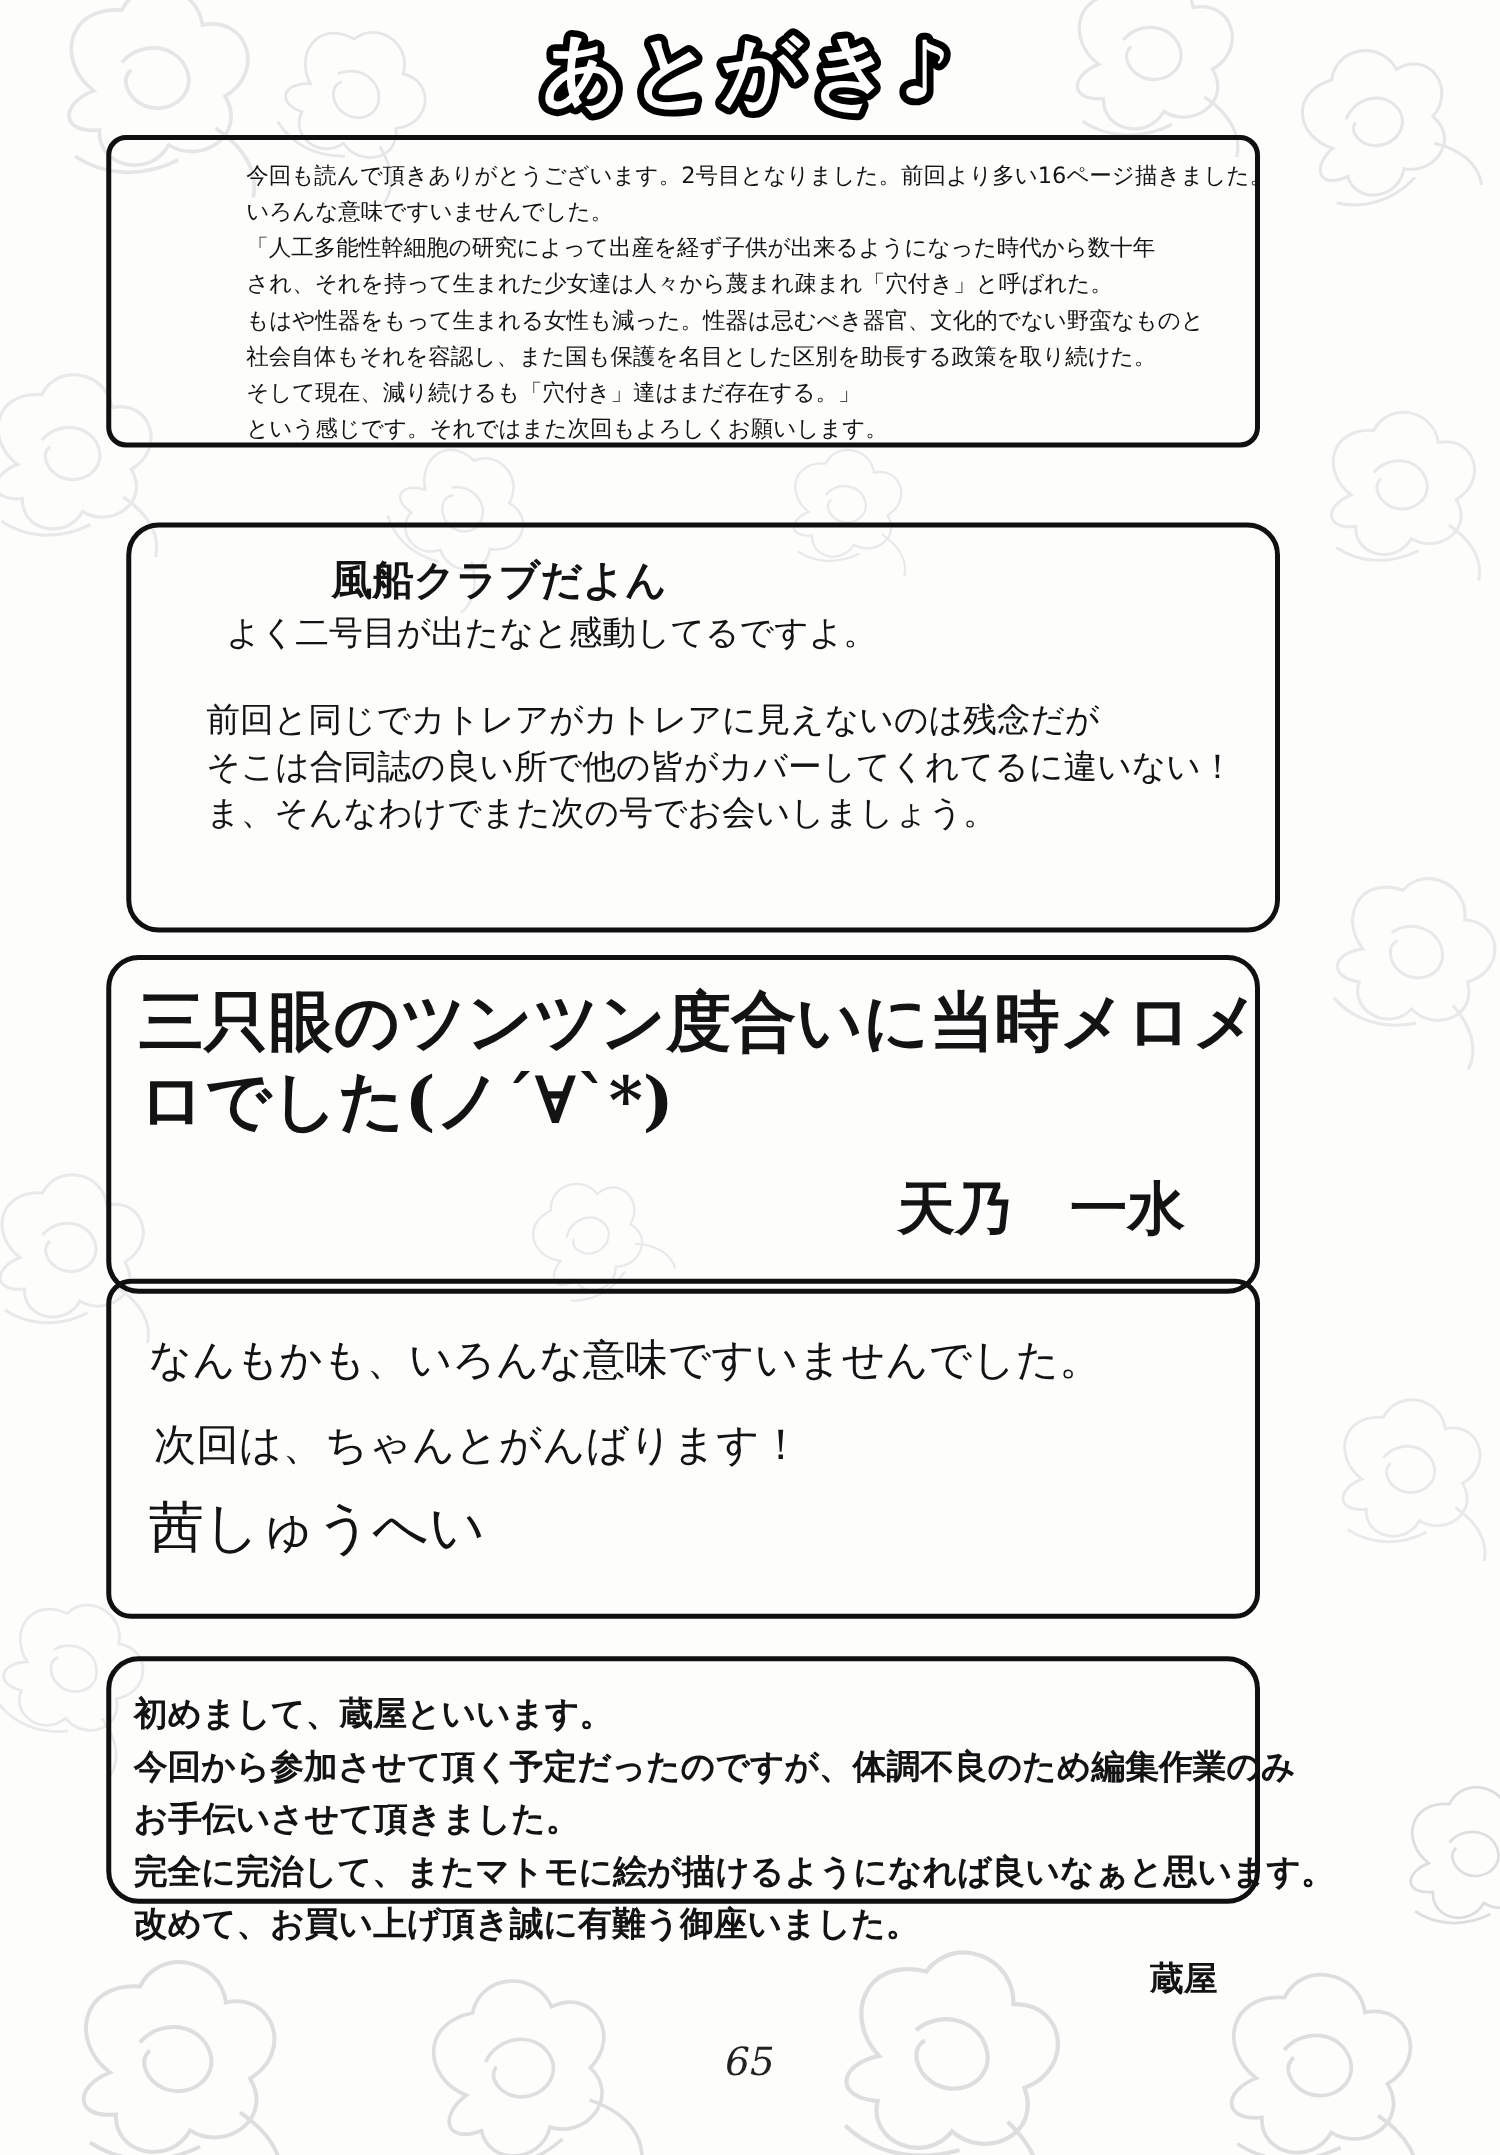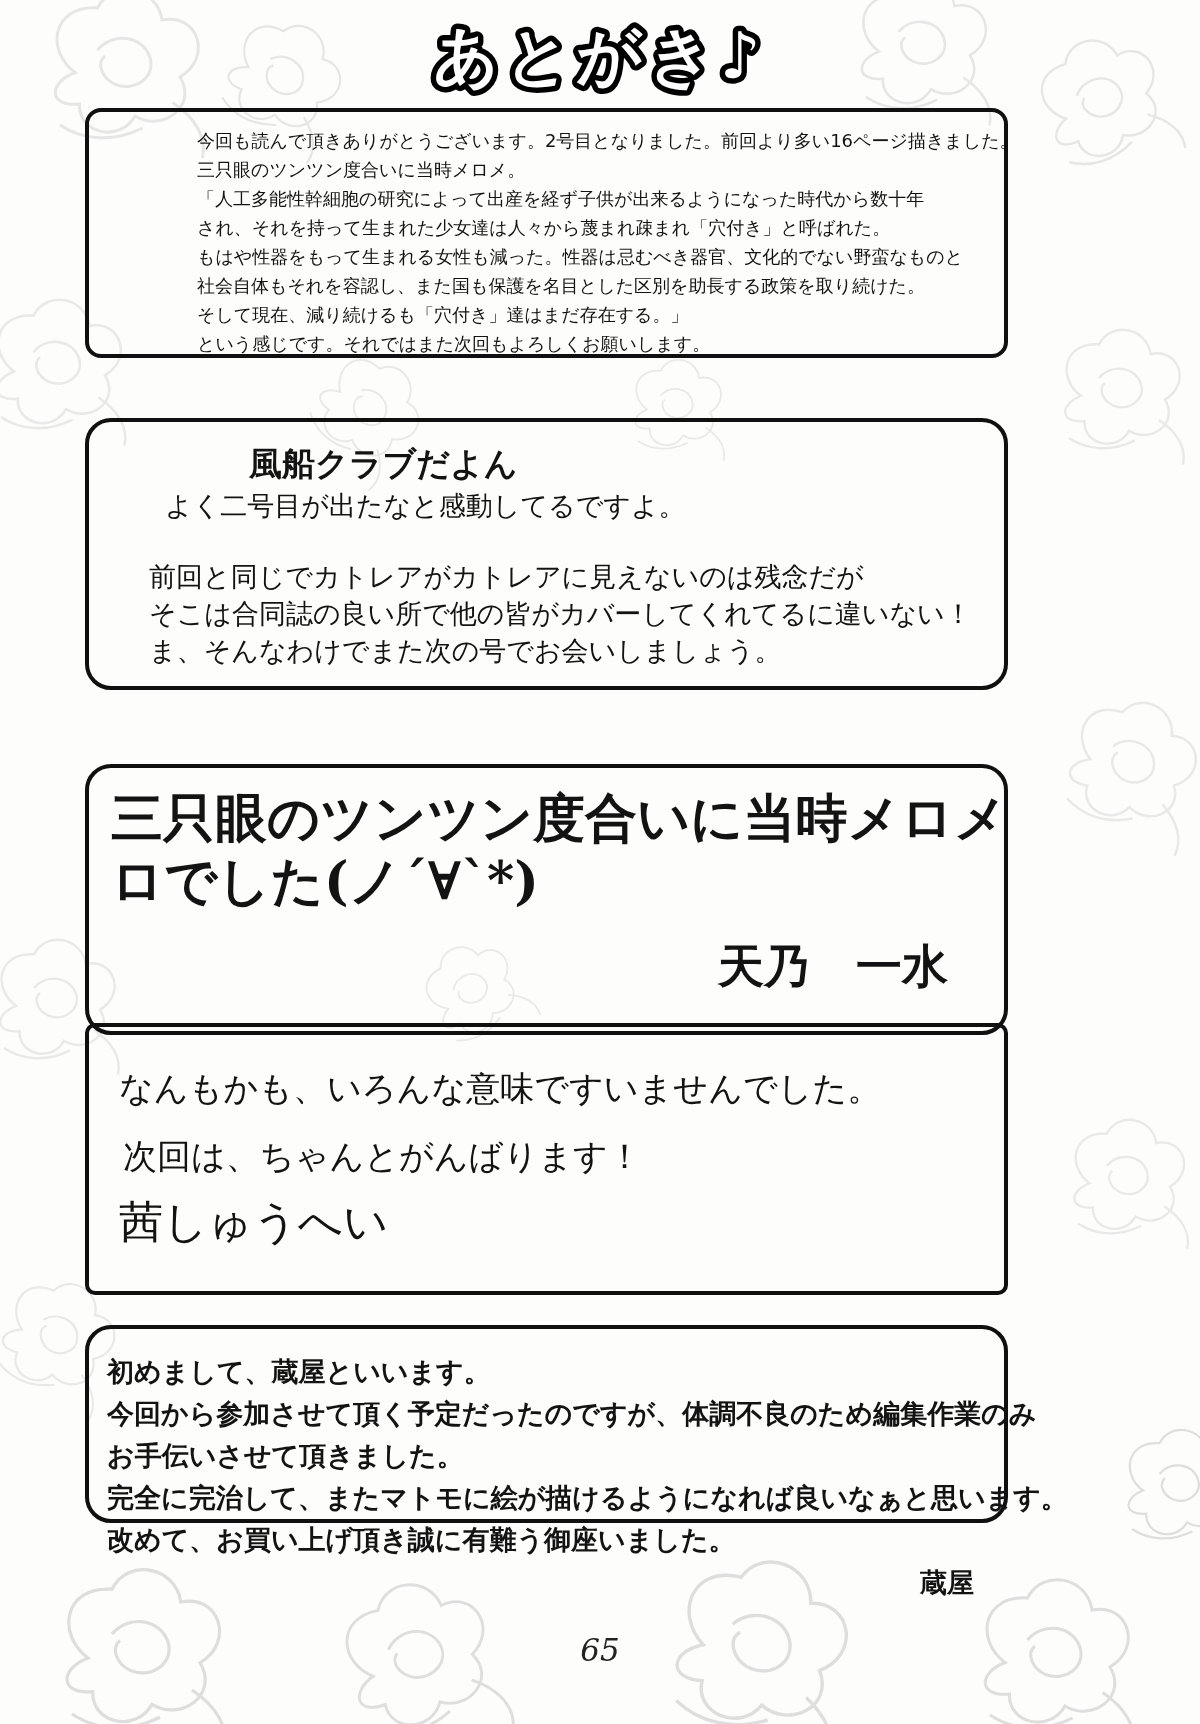--- a/index.html
+++ b/index.html
@@ -17,23 +17,23 @@
   }
   .box{
     position:absolute;left:85px;width:923px;
     border:4px solid #101010;
     box-sizing:border-box;
     z-index:2;
     background:transparent;
     color:#131313;
   }
   .box1{top:108px;height:250px;border-radius:16px;}
-  .box2{top:418px;height:272px;border-radius:26px;font-family:"DejaVu Serif","Liberation Serif",serif;}
+  .box2{top:418px;height:328px;border-radius:26px;font-family:"DejaVu Serif","Liberation Serif",serif;margin-left:16px;}
   .box3{top:764px;height:271px;border-radius:26px;font-family:"DejaVu Serif","Liberation Serif",serif;}
-  .box4{top:1023px;height:272px;border-radius:10px;font-family:"DejaVu Serif","Liberation Serif",serif;}
+  .box4{top:1023px;height:272px;border-radius:20px;font-family:"DejaVu Serif","Liberation Serif",serif;}
   .box5{top:1325px;height:198px;border-radius:26px;}
 
   .box1{padding:14px 14px 0 108px;}
   .i-line{font-size:18px;line-height:29px;white-space:nowrap;}
 
   .box2{padding:20px 20px 0 60px;}
   .f-heading{font-size:33px;font-weight:bold;margin-left:100px;line-height:44px;white-space:nowrap;}
   .f-line1{font-size:27px;margin-left:16px;margin-top:2px;white-space:nowrap;}
   .f-line{font-size:27px;line-height:37px;white-space:nowrap;}
   .f-gap{height:34px;}
@@ -94,21 +94,21 @@
   </svg>
 
   <div class="title-wrap">
     <svg width="640" height="100" viewBox="0 0 640 100">
       <text x="320" y="74" text-anchor="middle" font-family="DejaVu Sans, sans-serif" font-size="64" font-weight="bold" letter-spacing="6" fill="#ffffff" stroke="#000000" stroke-width="11" paint-order="stroke" stroke-linejoin="round">あとがき♪</text>
     </svg>
   </div>
 
   <div class="box box1">
     <div class="i-line">今回も読んで頂きありがとうございます。2号目となりました。前回より多い16ページ描きました。</div>
-    <div class="i-line">三只眼のツンツン度合いに当時メロメ。</div>
+    <div class="i-line">いろんな意味ですいませんでした。</div>
     <div class="i-line">「人工多能性幹細胞の研究によって出産を経ず子供が出来るようになった時代から数十年</div>
     <div class="i-line">され、それを持って生まれた少女達は人々から蔑まれ疎まれ「穴付き」と呼ばれた。</div>
     <div class="i-line">もはや性器をもって生まれる女性も減った。性器は忌むべき器官、文化的でない野蛮なものと</div>
     <div class="i-line">社会自体もそれを容認し、また国も保護を名目とした区別を助長する政策を取り続けた。</div>
     <div class="i-line">そして現在、減り続けるも「穴付き」達はまだ存在する。」</div>
     <div class="i-line">という感じです。それではまた次回もよろしくお願いします。</div>
   </div>
 
   <div class="box box2">
     <div class="f-heading">風船クラブだよん</div>

